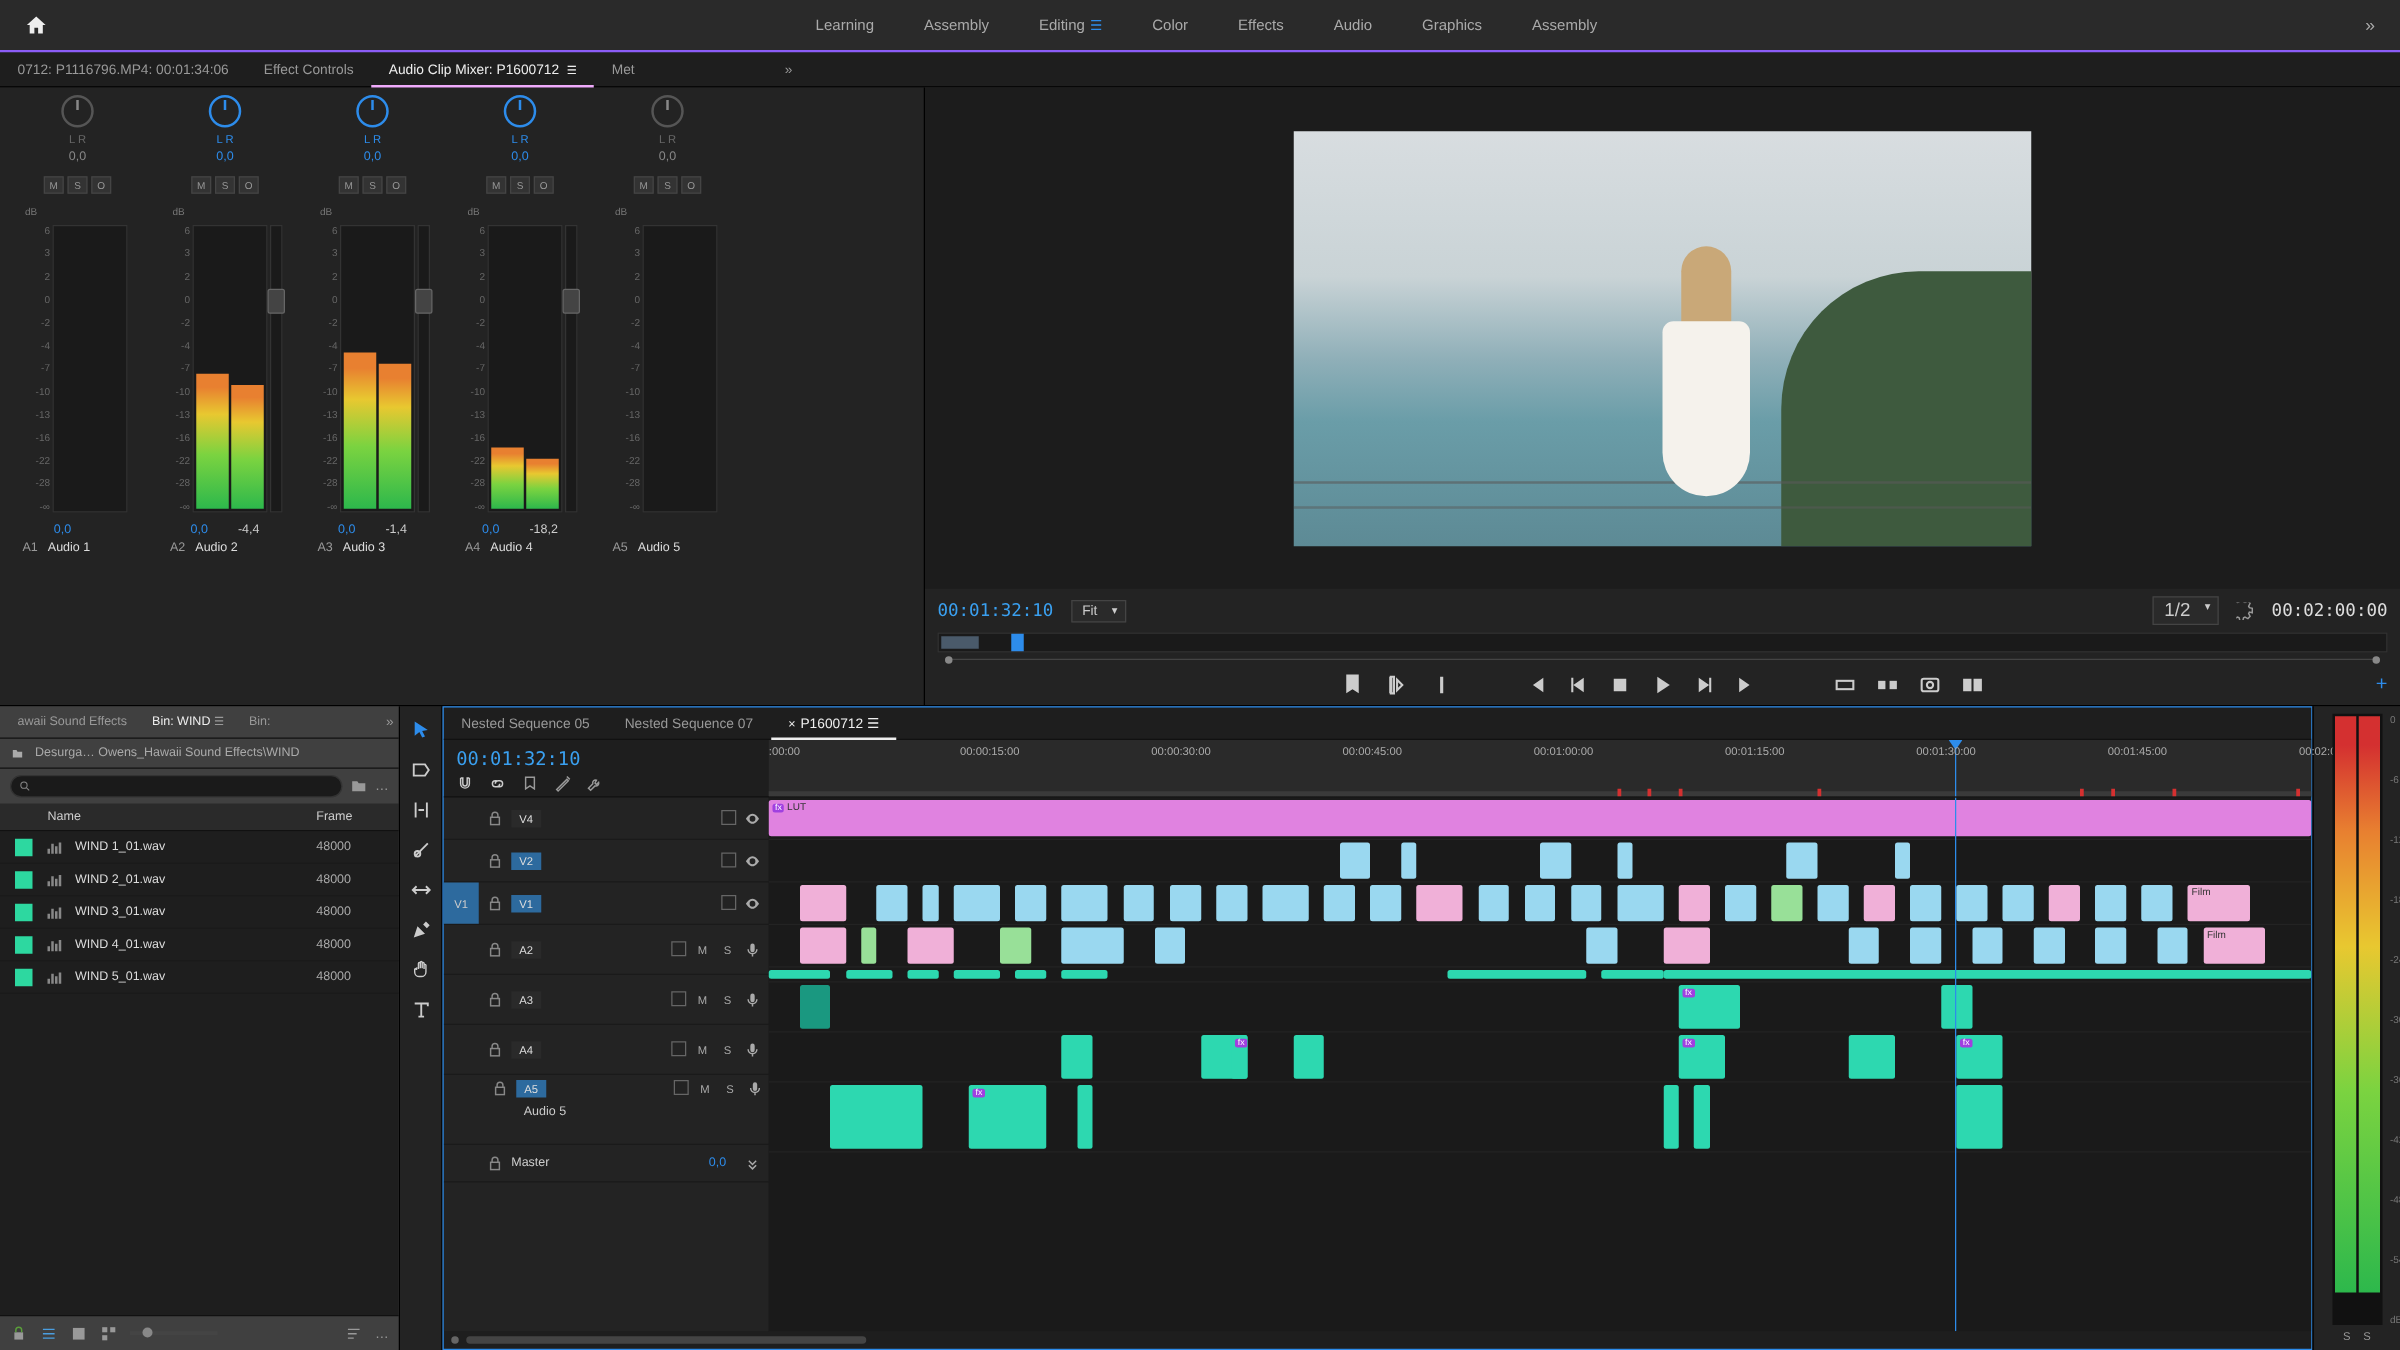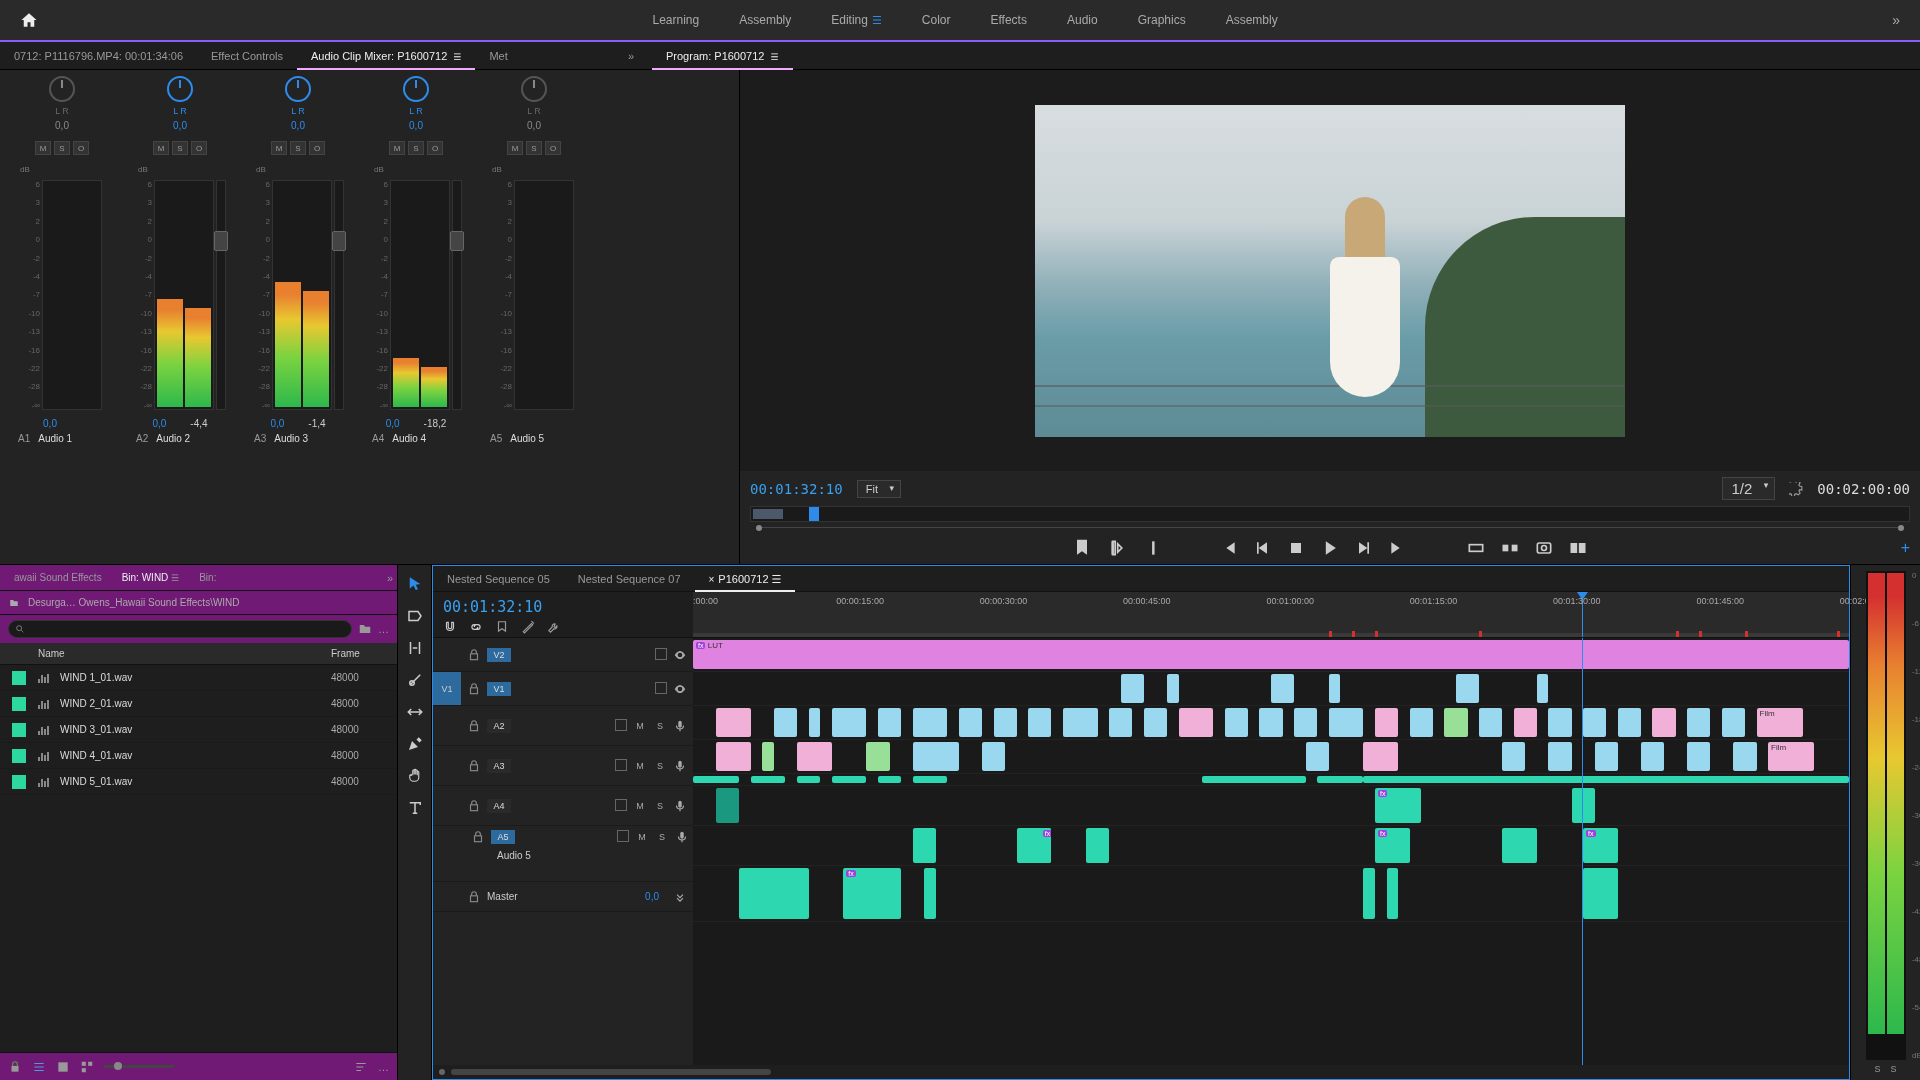--- a/index.html
+++ b/index.html
@@ -78,21 +78,21 @@
 .mini-timeline .playhead { position: absolute; top: 0; bottom: 0; width: 10px; background: #2d8ceb; }
 .scrub-line { height: 8px; position: relative; margin-top: 2px; }
 .scrub-line::before { content: ""; position: absolute; left: 8px; right: 8px; top: 3px; height: 1px; background: #444; }
 .scrub-dot { width: 6px; height: 6px; background: #888; border-radius: 50%; position: absolute; top: 1px; }
 .transport-row { display: flex; justify-content: center; align-items: center; gap: 14px; margin-top: 6px; position: relative; }
 .transport-row .tool { width: 20px; height: 20px; fill: #ccc; cursor: pointer; display: flex; align-items: center; justify-content: center; }
 .transport-row .add-btn { position: absolute; right: 0; color: #2d8ceb; font-size: 16px; cursor: pointer; }
 
 
 .bottom { display: flex; height: 516px; border-top: 1px solid #000; }
-.project-panel { width: 398px; background: #701a75; display: flex; flex-direction: column; border-right: 1px solid #000; }
+.project-panel { width: 320px; background: #404040; display: flex; flex-direction: column; border-right: 1px solid #000; }
 .pp-tabs { height: 26px; display: flex; align-items: center; padding: 0 4px; border-bottom: 1px solid #111; }
 .pp-tabs .t { color: #999; padding: 0 10px; font-size: 10px; cursor: pointer; }
 .pp-tabs .t.active { color: #eee; }
 .pp-tabs .ham { font-size: 9px; color: #999; }
 .pp-tabs .ov { margin-left: auto; color: #999; }
 .breadcrumb { height: 24px; display: flex; align-items: center; gap: 8px; padding: 0 8px; font-size: 10px; color: #aaa; border-bottom: 1px solid #111; }
 .breadcrumb .folder-icon { width: 12px; height: 10px; fill: #aaa; }
 .search-row { height: 28px; display: flex; align-items: center; gap: 6px; padding: 0 8px; }
 .search-box { flex: 1; background: #1a1a1a; border: 1px solid #333; border-radius: 10px; height: 18px; display: flex; align-items: center; padding: 0 6px; }
 .search-box svg { width: 10px; height: 10px; fill: #888; }
@@ -195,23 +195,20 @@
 </div>
 
 <div class="panel-tabs-row">
   <div class="panel-tabs-left">
     <div class="ptab">0712: P1116796.MP4: 00:01:34:06</div>
     <div class="ptab">Effect Controls</div>
     <div class="ptab active"><span>Audio Clip Mixer: P1600712</span><span class="ham">☰</span></div>
     <div class="ptab">Met</div>
     <span class="overflow-r">»</span>
   </div>
-  <div class="panel-tabs-right">
-    <div class="ptab active"><span>Program: P1600712</span><span class="ham">☰</span></div>
-  </div>
 </div>
 
 <div class="mid">
 
   <div class="mixer-panel">
     <div class="mixer-strip-row" id="mixer-strips">
   <div class="mixer-strip">
     <div class="knob "></div>
     <div class="lr ">L        R</div>
     <div class="pan-val ">0,0</div>
@@ -738,20 +735,34 @@
           <div class="red-m" style="left:59%"></div>
           <div class="red-m" style="left:68%"></div>
           <div class="red-m" style="left:85%"></div>
           <div class="red-m" style="left:87%"></div>
           <div class="red-m" style="left:91%"></div>
           <div class="red-m" style="left:99%"></div>
         </div>
     </div>
     <div class="tl-body">
       <div class="track-headers" id="track-headers">
+  <div class="trk-head video">
+    <div style="width:28px"></div>
+    <svg class="lock" viewBox="0 0 24 24">
+              <rect x="6" y="10" width="12" height="10" fill="none" stroke="#888" stroke-width="2"></rect>
+              <path d="M8 10V7a4 4 0 018 0v3" fill="none" stroke="#888" stroke-width="2"></path>
+            </svg>
+    <div class="name-badge ">V4</div>
+    <div class="toggles">
+              <div class="tg" style="border:1px solid #666;width:12px;height:12px"></div>
+              <svg width="14" height="14" viewBox="0 0 24 24" fill="#aaa">
+                <path d="M12 5c-5 0-9 7-9 7s4 7 9 7 9-7 9-7-4-7-9-7zm0 11a4 4 0 110-8 4 4 0 010 8z"></path>
+              </svg>
+            </div>
+  </div>
   <div class="trk-head video">
     <div style="width:28px"></div>
     <svg class="lock" viewBox="0 0 24 24">
               <rect x="6" y="10" width="12" height="10" fill="none" stroke="#888" stroke-width="2"></rect>
               <path d="M8 10V7a4 4 0 018 0v3" fill="none" stroke="#888" stroke-width="2"></path>
             </svg>
     <div class="name-badge active">V2</div>
     <div class="toggles">
               <div class="tg" style="border:1px solid #666;width:12px;height:12px"></div>
               <svg width="14" height="14" viewBox="0 0 24 24" fill="#aaa">

